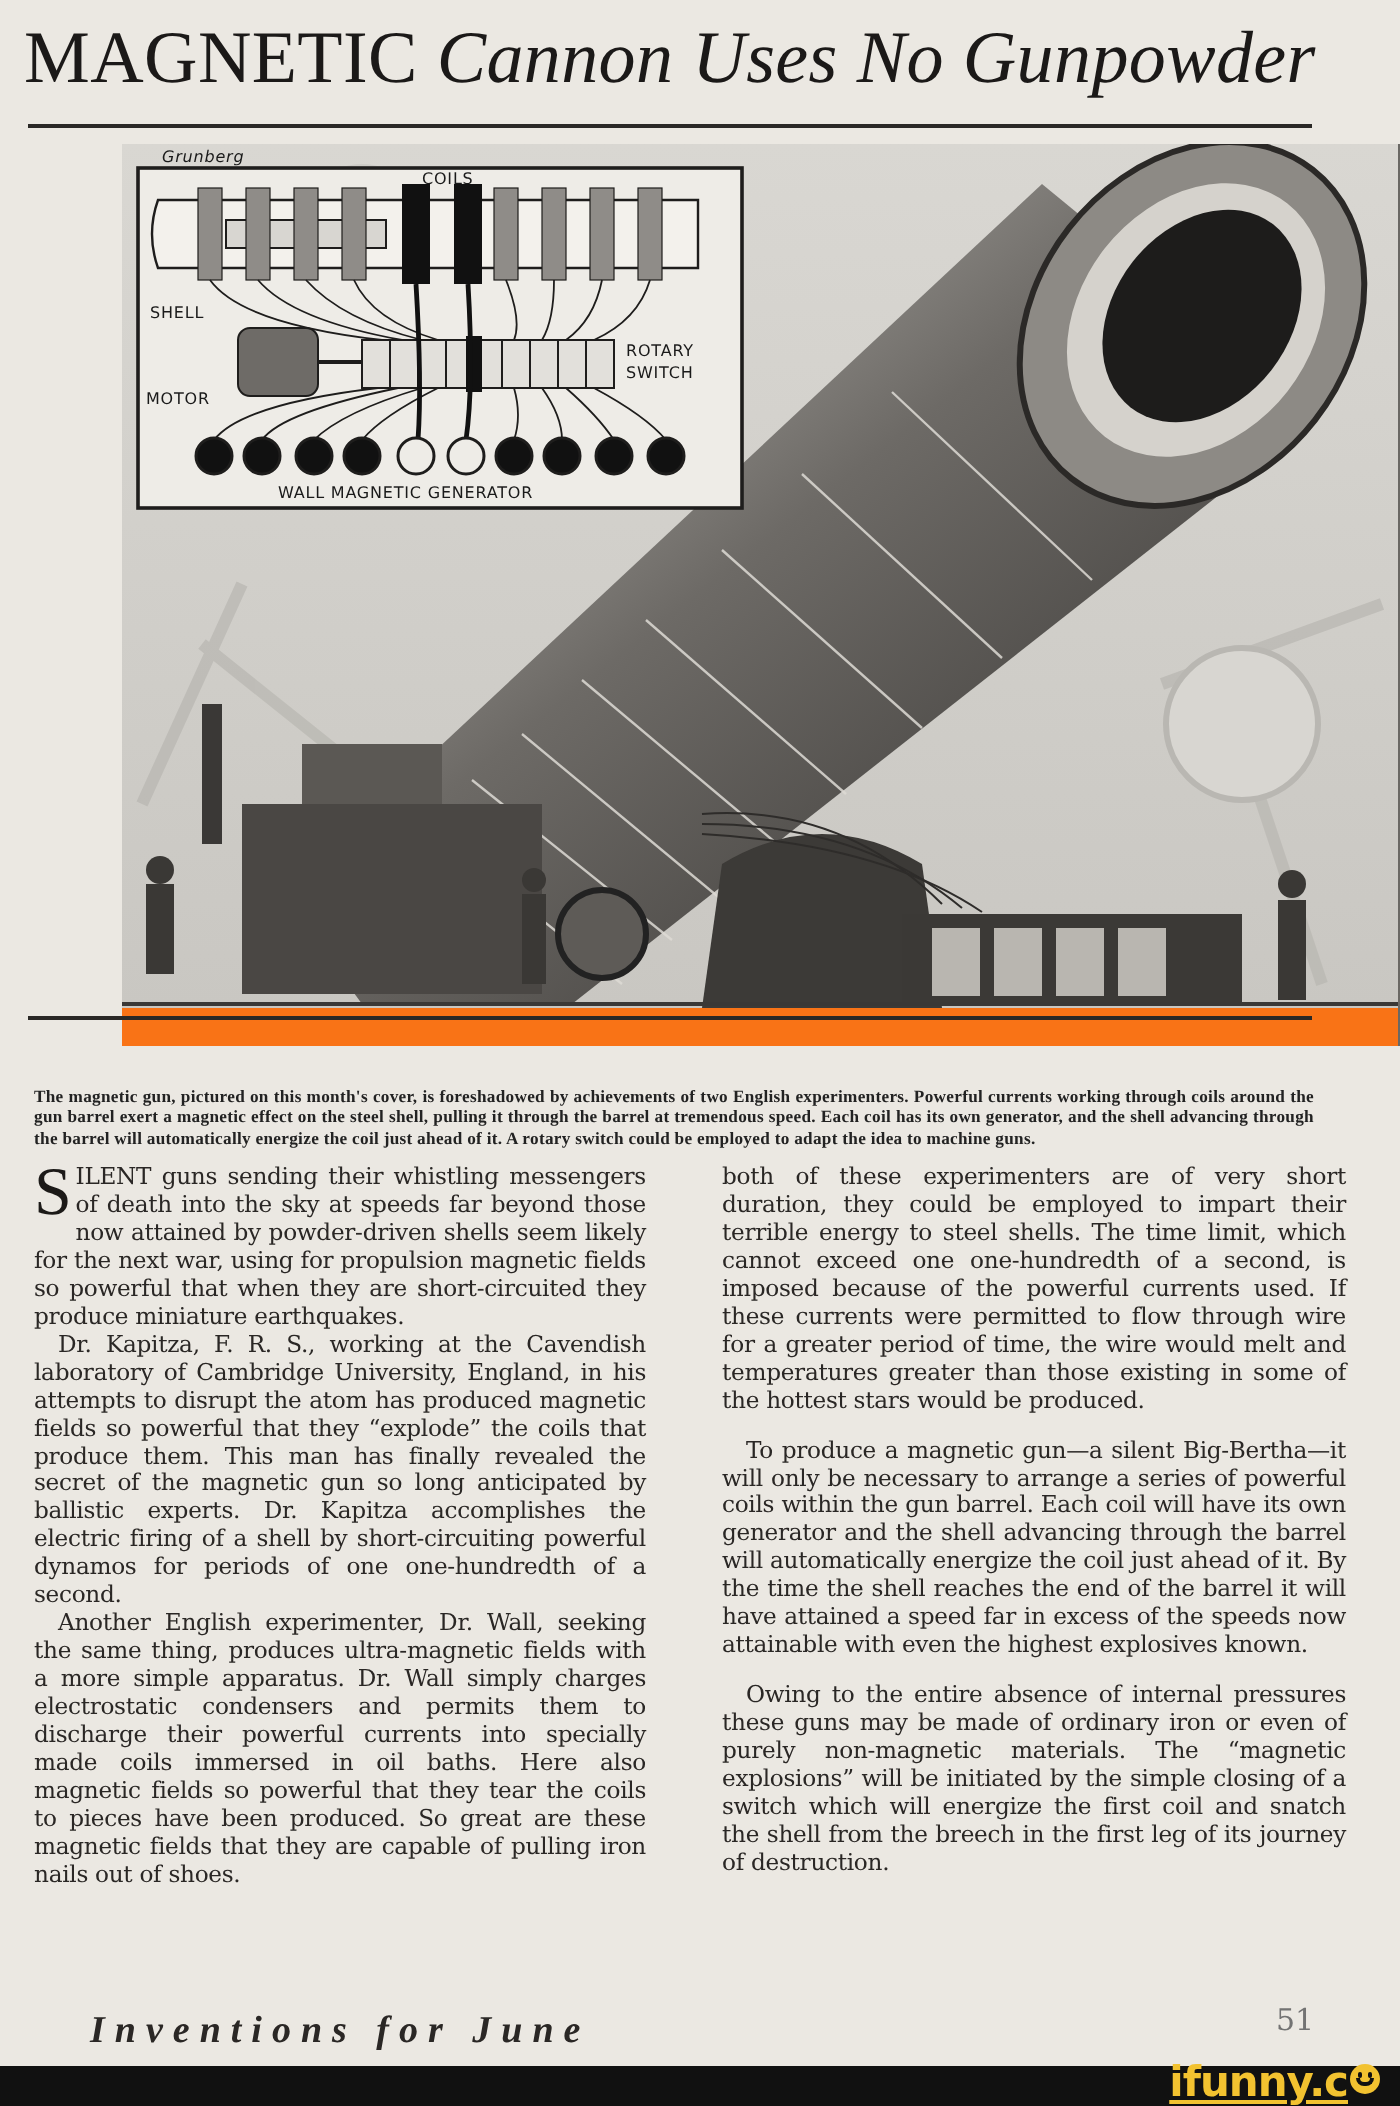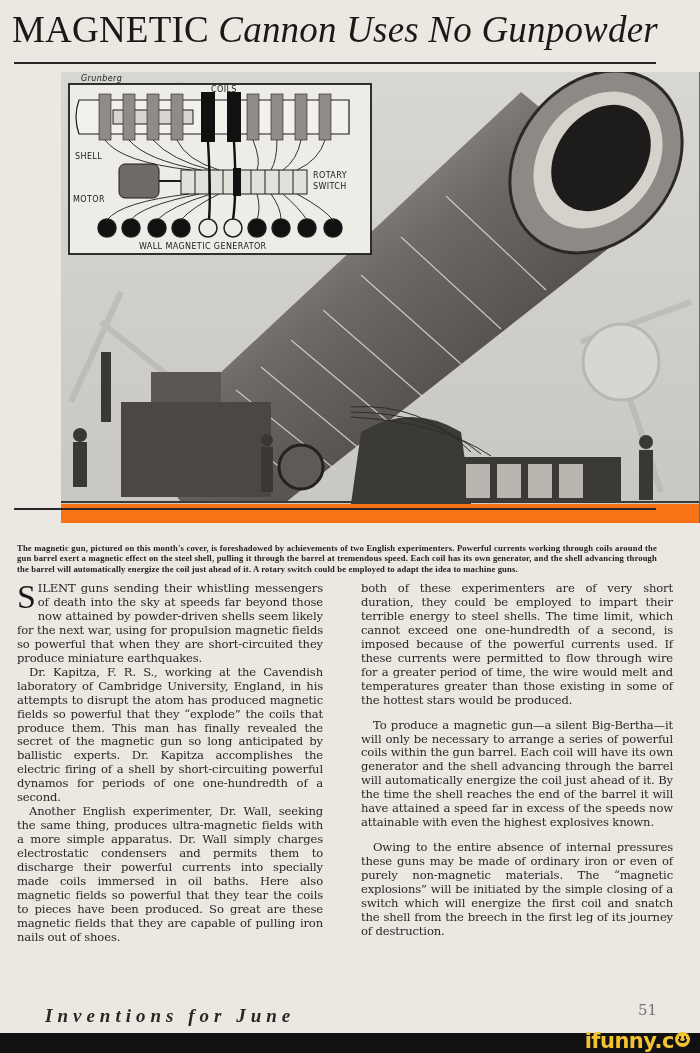--- a/index.html
+++ b/index.html
@@ -53,21 +53,21 @@
     font-size:19px; letter-spacing:5px; color:#2a2725;margin-left:28px;
   }
   .footer-right {
     position:absolute; left:638px; top:1001px;
     font-family:"DejaVu Serif", serif; font-size:15px; color:#737373;
   }
   .bottom-bar { position:absolute; left:0; top:1033px; width:700px; height:20px; background:#111; }
   .logo {
     position:absolute; right:10px; top:1030px;
     font-family:"DejaVu Sans", sans-serif; font-weight:bold; font-size:21px; color:#f2c230;
-    letter-spacing:-0.5px; line-height:22px;
+    letter-spacing:-0.5px; line-height:22px;text-decoration:underline;
   }
   .logo .smile {
     display:inline-block; width:15px; height:15px; border-radius:50%; background:#f2c230;
     vertical-align:1px; margin-left:1px; position:relative;
   }
   .logo .smile::before, .logo .smile::after {
     content:""; position:absolute; top:4px; width:2px; height:3px; background:#111; border-radius:1px;
   }
   .logo .smile::before { left:4px; } .logo .smile::after { left:9px; }
   .logo .smile i { position:absolute; left:3px; top:7px; width:9px; height:4px; border:2px solid #111; border-top:none; border-radius:0 0 6px 6px; box-sizing:border-box; }

